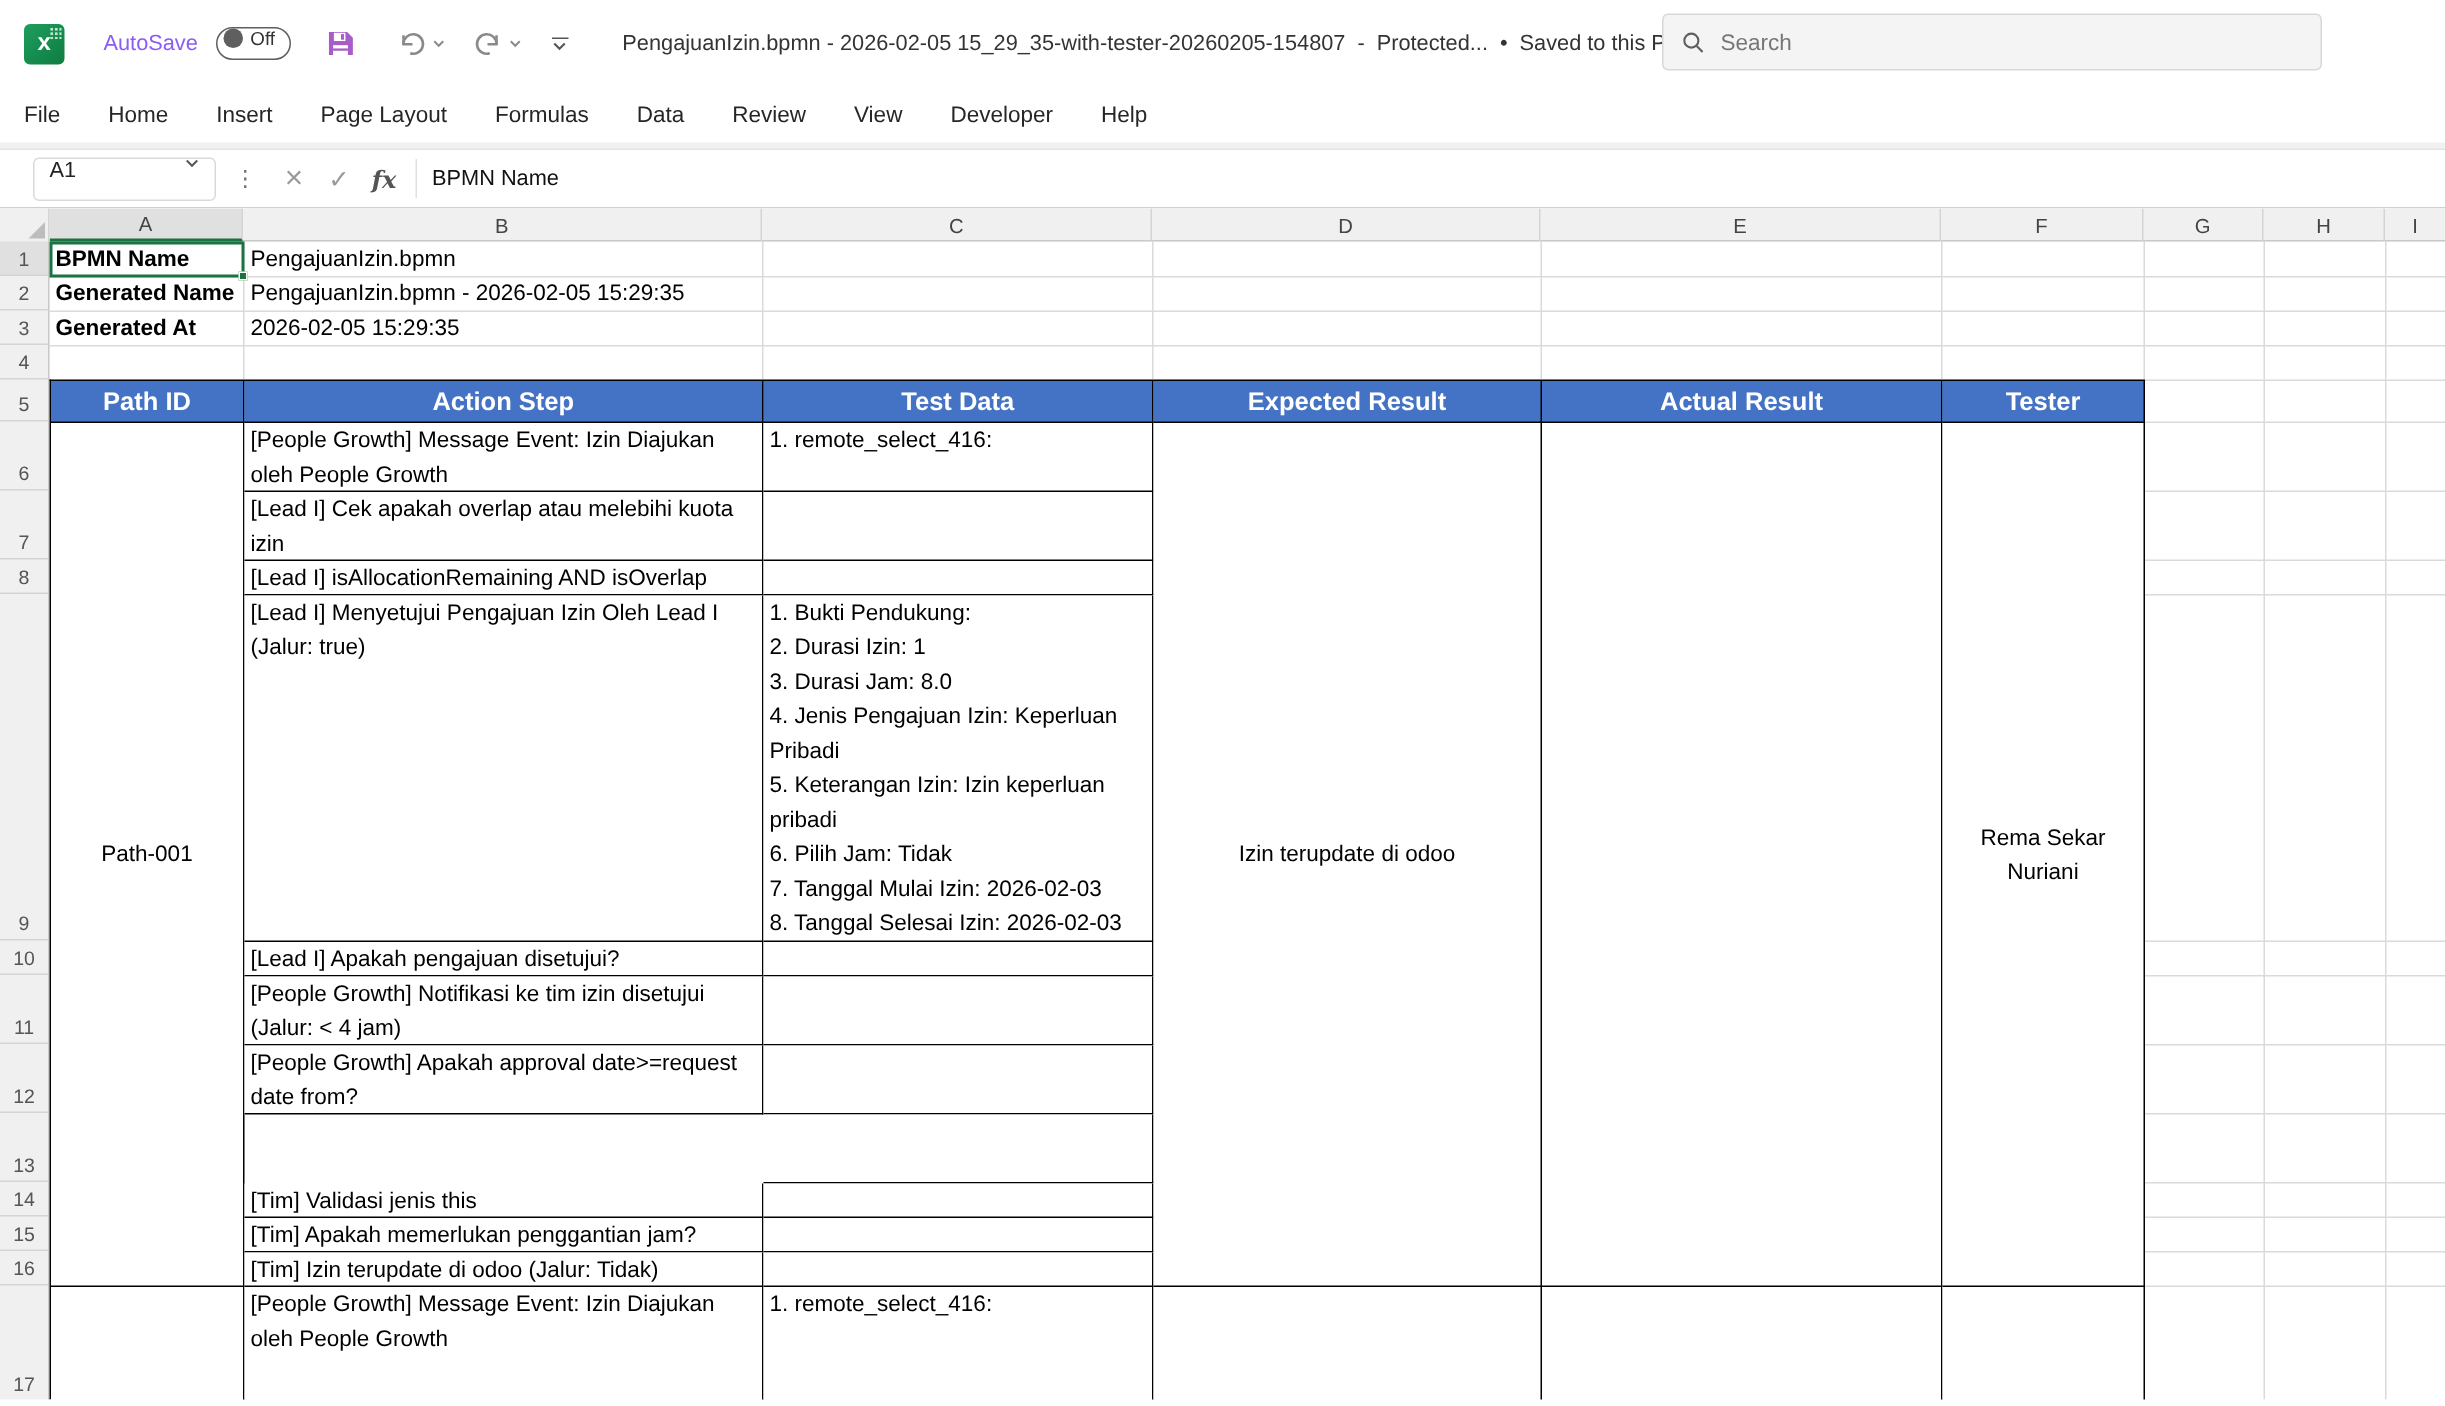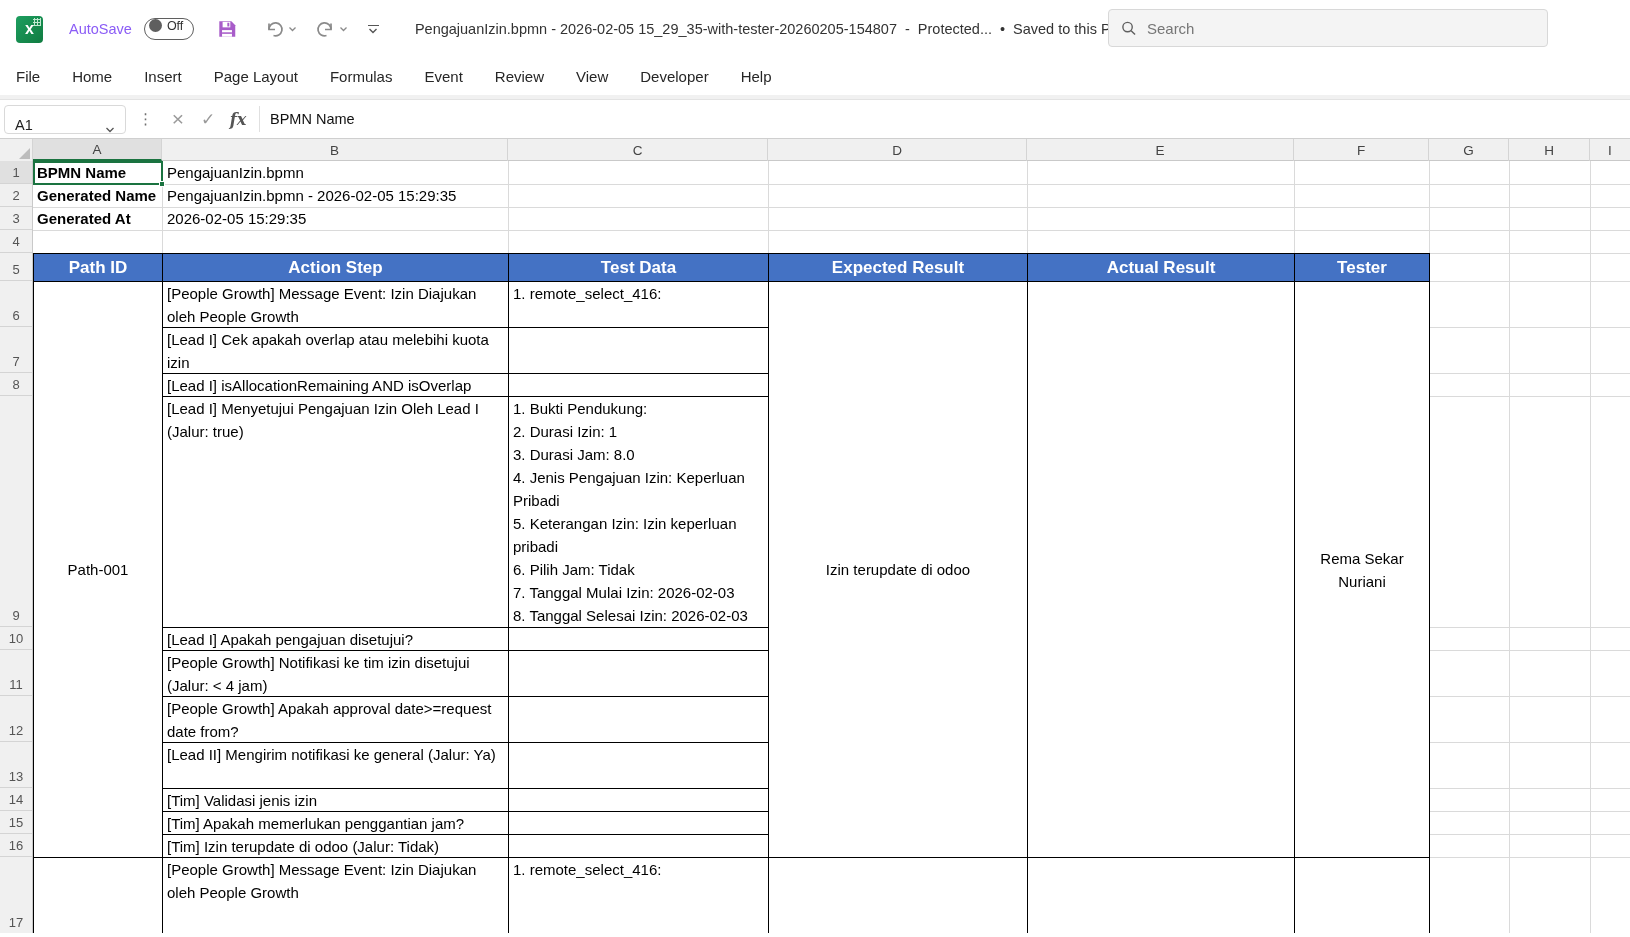--- a/index.html
+++ b/index.html
@@ -32,22 +32,22 @@
     font-family:"Liberation Sans",sans-serif; width:100%; }
   .search-box input::placeholder { color:#767676; }
 
   
   .menubar { height:37px; background:#fff; display:flex; align-items:center; }
   .menu-tab { font-size:15px; color:#262626; padding:6px 16px; cursor:default; white-space:nowrap; }
   .ribbon-gap { height:5px; background:#f1f1f1; border-bottom:1px solid #e3e3e3; }
 
   
   .formulabar { height:39px; background:#fff; border-bottom:1px solid #cfcfcf; display:flex; align-items:center; position:relative; }
-  .namebox { margin-left:4px; width:122px; height:29px; border:1px solid #d9d9d9; border-radius:4px;
-    display:flex; align-items:flex-end; justify-content:space-between; padding:0 10px; font-size:14.5px; color:#222; background:#fff; }
+  .namebox { margin-left:22px; width:122px; height:29px; border:1px solid #d9d9d9; border-radius:4px;
+    display:flex; align-items:flex-start; justify-content:space-between; padding:0 10px; font-size:14.5px; color:#222; background:#fff; }
   .fb-dots { margin:0 10px 0 12px; color:#707070; font-size:15px; }
   .fb-btn { width:30px; height:26px; display:flex; align-items:center; justify-content:center; font-size:17px; color:#9a9a9a; }
   .fb-fx { font-family:"DejaVu Serif", serif; font-style:italic; font-weight:bold; font-size:16px; color:#555; }
   .fb-divider { width:1px; height:26px; background:#e0e0e0; margin:0 10px 0 6px; }
   .fb-content { font-size:14.5px; color:#111; }
 
   
   .sheet { position:relative; width:1630px; height:794px; background:#fff; overflow:hidden; }
 
   .colstrip { position:absolute; left:0; top:0; height:22px; width:1630px; background:#f0f0f0;
@@ -158,21 +158,21 @@
       <input type="text" placeholder="Search" style="">
     </div>
   </div>
 
   <div class="menubar">
     <span class="menu-tab">File</span>
     <span class="menu-tab">Home</span>
     <span class="menu-tab">Insert</span>
     <span class="menu-tab">Page Layout</span>
     <span class="menu-tab">Formulas</span>
-    <span class="menu-tab">Event</span>
+    <span class="menu-tab">Data</span>
     <span class="menu-tab">Review</span>
     <span class="menu-tab">View</span>
     <span class="menu-tab">Developer</span>
     <span class="menu-tab">Help</span>
   </div>
   <div class="ribbon-gap"></div>
 
   <div class="formulabar">
     <div class="namebox">
       <span>A1</span>
@@ -271,22 +271,21 @@
 
       <div class="tc-cell tc-center col-a merge-body">Path-001</div>
 
       <div class="tc-cell tc-text col-b" style="grid-row:2;">[People Growth] Message Event: Izin Diajukan oleh People Growth</div>
       <div class="tc-cell tc-text col-b" style="grid-row:3;">[Lead I] Cek apakah overlap atau melebihi kuota izin</div>
       <div class="tc-cell tc-text col-b" style="grid-row:4;">[Lead I] isAllocationRemaining AND isOverlap</div>
       <div class="tc-cell tc-text col-b" style="grid-row:5;">[Lead I] Menyetujui Pengajuan Izin Oleh Lead I (Jalur: true)</div>
       <div class="tc-cell tc-text col-b" style="grid-row:6;">[Lead I] Apakah pengajuan disetujui?</div>
       <div class="tc-cell tc-text col-b" style="grid-row:7;">[People Growth] Notifikasi ke tim izin disetujui (Jalur: &lt; 4 jam)</div>
       <div class="tc-cell tc-text col-b" style="grid-row:8;">[People Growth] Apakah approval date&gt;=request date from?</div>
-      <div class="tc-cell tc-text col-b" style="grid-row:9;">[Lead II] Mengirim notifikasi ke general (Jalur: Ya)</div>
-      <div class="tc-cell tc-text col-b" style="grid-row:10;">[Tim] Validasi jenis izin</div>
+      <div class="tc-cell tc-text col-b" style="grid-row:10;">[Tim] Validasi jenis this</div>
       <div class="tc-cell tc-text col-b" style="grid-row:11;">[Tim] Apakah memerlukan penggantian jam?</div>
       <div class="tc-cell tc-text col-b" style="grid-row:12;">[Tim] Izin terupdate di odoo (Jalur: Tidak)</div>
 
       <div class="tc-cell tc-text col-c" style="grid-row:2;">1. remote_select_416:</div>
       <div class="tc-cell tc-text col-c" style="grid-row:3;"></div>
       <div class="tc-cell tc-text col-c" style="grid-row:4;"></div>
       <div class="tc-cell tc-text col-c" style="grid-row:5;">1. Bukti Pendukung:
 2. Durasi Izin: 1
 3. Durasi Jam: 8.0
 4. Jenis Pengajuan Izin: Keperluan Pribadi

